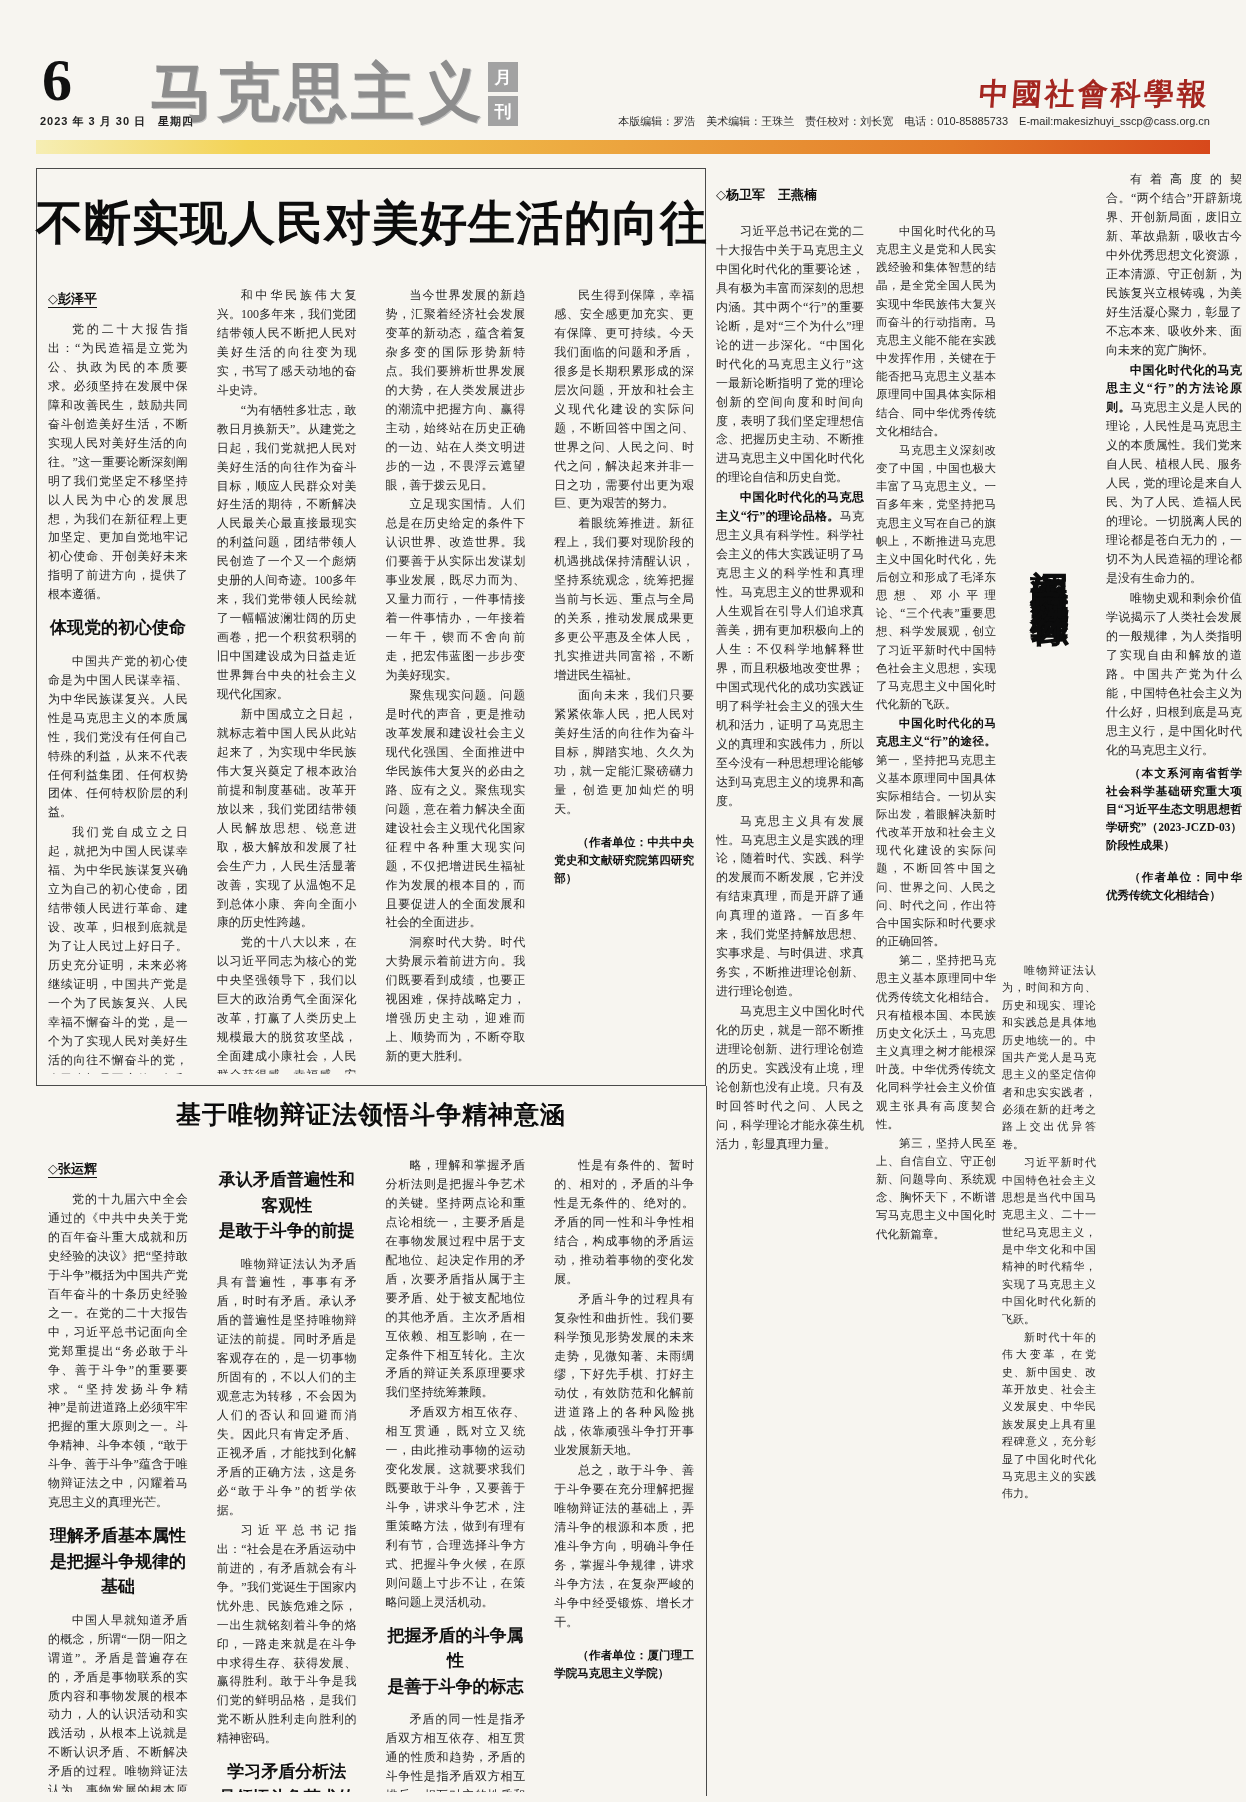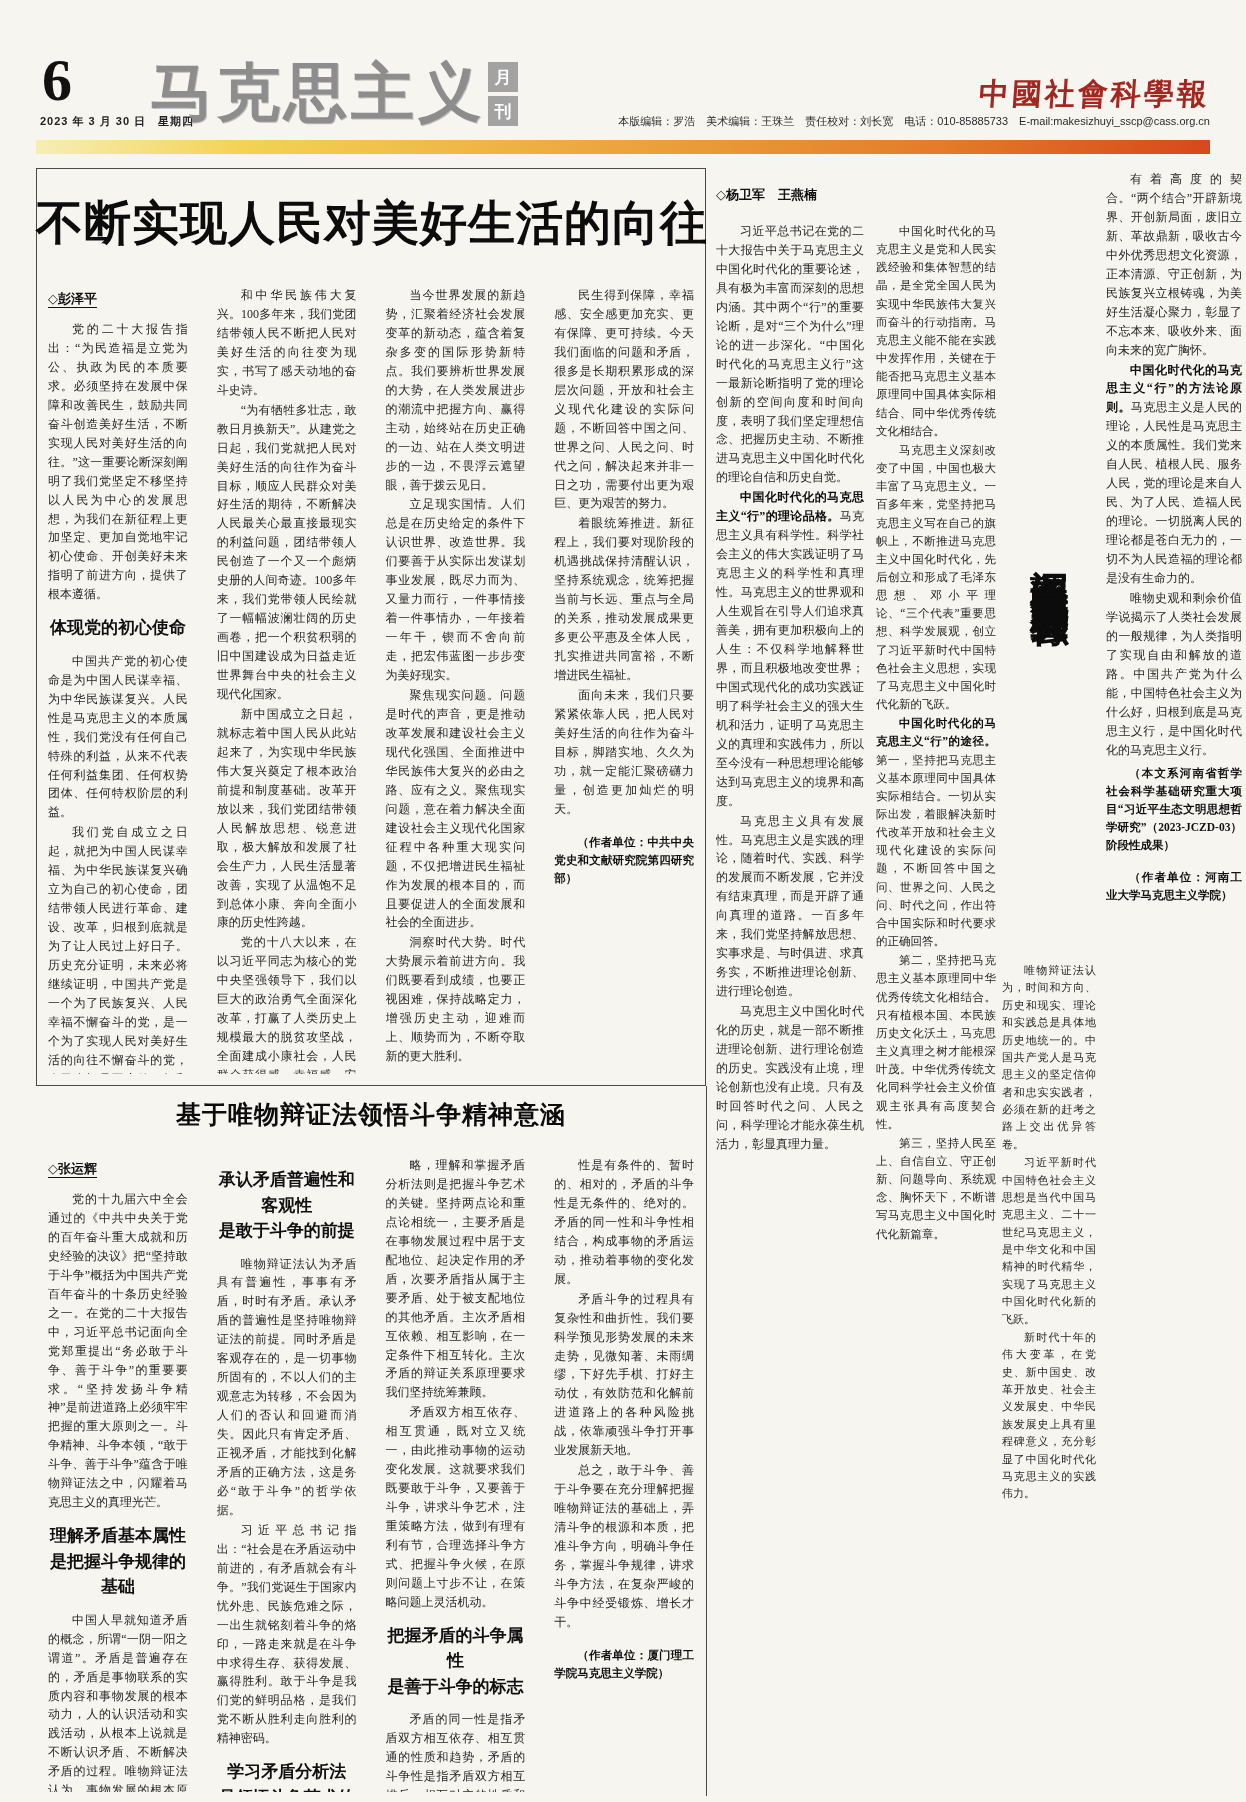--- a/index.html
+++ b/index.html
@@ -132,21 +132,21 @@
 <div class="abs scol colC">
     <div class="blk-p">唯物辩证法认为，时间和方向、历史和现实、理论和实践总是具体地历史地统一的。中国共产党人是马克思主义的坚定信仰者和忠实实践者，必须在新的赶考之路上交出优异答卷。</div>
     <div class="blk-p">习近平新时代中国特色社会主义思想是当代中国马克思主义、二十一世纪马克思主义，是中华文化和中国精神的时代精华，实现了马克思主义中国化时代化新的飞跃。</div>
     <div class="blk-p">新时代十年的伟大变革，在党史、新中国史、改革开放史、社会主义发展史、中华民族发展史上具有里程碑意义，充分彰显了中国化时代化马克思主义的实践伟力。</div>
   </div>
 <div class="abs scol colD">
     <div class="blk-p">有着高度的契合。“两个结合”开辟新境界、开创新局面，废旧立新、革故鼎新，吸收古今中外优秀思想文化资源，正本清源、守正创新，为民族复兴立根铸魂，为美好生活凝心聚力，彰显了不忘本来、吸收外来、面向未来的宽广胸怀。</div>
     <div class="blk-p"><span class="lead">中国化时代化的马克思主义“行”的方法论原则。</span>马克思主义是人民的理论，人民性是马克思主义的本质属性。我们党来自人民、植根人民、服务人民，党的理论是来自人民、为了人民、造福人民的理论。一切脱离人民的理论都是苍白无力的，一切不为人民造福的理论都是没有生命力的。</div>
     <div class="blk-p">唯物史观和剩余价值学说揭示了人类社会发展的一般规律，为人类指明了实现自由和解放的道路。中国共产党为什么能，中国特色社会主义为什么好，归根到底是马克思主义行，是中国化时代化的马克思主义行。</div>
     <div class="blk-note">（本文系河南省哲学社会科学基础研究重大项目“习近平生态文明思想哲学研究”（2023-JCZD-03）阶段性成果）</div>
-    <div class="blk-author">（作者单位：河南工业大学马克思主义学院）</div>
+    <div class="blk-author">（作者单位：同中华优秀传统文化相结合）</div>
   </div>
 
 <div class="abs a3-headline">基于唯物辩证法领悟斗争精神意涵</div>
 <div class="abs cols a3-cols">
   <div class="col">
       <div class="blk-byline">◇张运辉</div>
       <div class="blk-p">党的十九届六中全会通过的《中共中央关于党的百年奋斗重大成就和历史经验的决议》把“坚持敢于斗争”概括为中国共产党百年奋斗的十条历史经验之一。在党的二十大报告中，习近平总书记面向全党郑重提出“务必敢于斗争、善于斗争”的重要要求。“坚持发扬斗争精神”是前进道路上必须牢牢把握的重大原则之一。斗争精神、斗争本领，“敢于斗争、善于斗争”蕴含于唯物辩证法之中，闪耀着马克思主义的真理光芒。</div>
       <div class="blk-h">理解矛盾基本属性
 是把握斗争规律的基础</div>
       <div class="blk-p">中国人早就知道矛盾的概念，所谓“一阴一阳之谓道”。矛盾是普遍存在的，矛盾是事物联系的实质内容和事物发展的根本动力，人的认识活动和实践活动，从根本上说就是不断认识矛盾、不断解决矛盾的过程。唯物辩证法认为，事物发展的根本原因在于事物内部的矛盾性。社会是在矛盾运动中前进的，有矛盾就会有斗争。1949年8月，毛泽东在《丢掉幻想，准备斗争》一文中指出，“斗争，失败，再斗争，再失败，再斗争，直至胜利——这就是人民的逻辑”。新时代，进行伟大斗争必须把握斗争规律，增强斗争本领，在大是大非面前敢于亮剑。</div>

